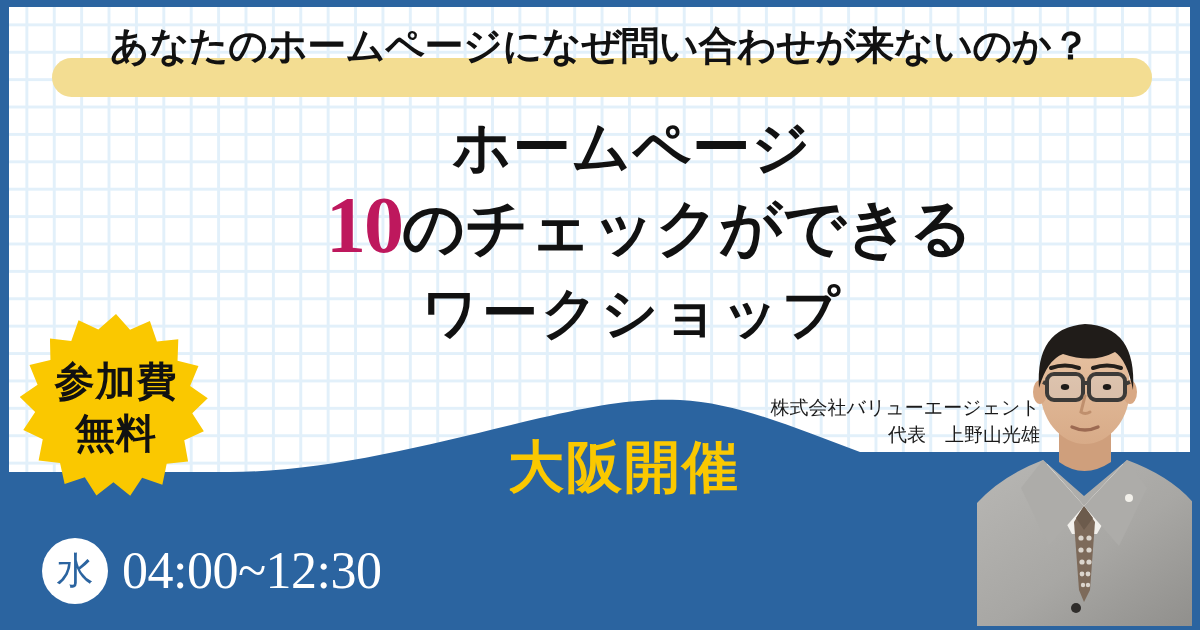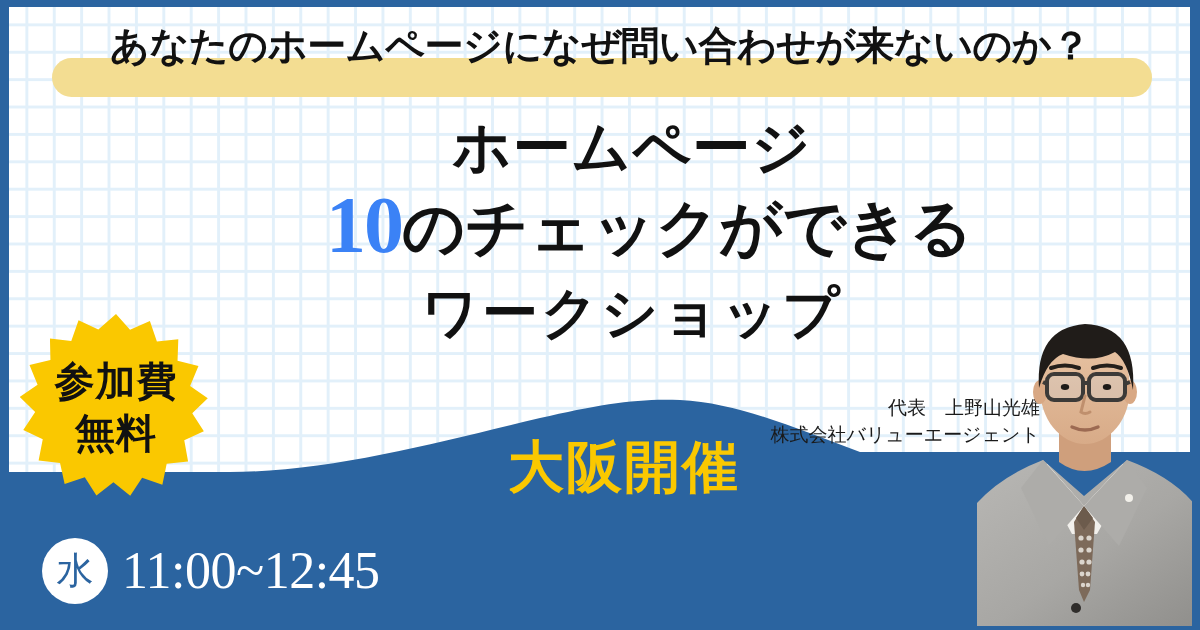--- a/index.html
+++ b/index.html
@@ -94,21 +94,21 @@
     line-height: 72px;
     white-space: nowrap;
   }
   .title-l2 {
     font-size: 62px;
     letter-spacing: 0px;
     line-height: 82px;
     white-space: nowrap;
   }
   .title-num {
-    color: #3b82f6;
+    color: #be185d;
     font-size: 80px;
     font-weight: bold;
     vertical-align: -3px;
     letter-spacing: -2px;
     margin-left: 35px;
   }
   .title-l3 {
     font-size: 56px;
     letter-spacing: 3px;
     line-height: 88px;
@@ -245,27 +245,27 @@
     </svg>
     <div class="badge-text">
       <div>参加費</div>
       <div>無料</div>
     </div>
   </div>
 
   <div class="osaka">大阪開催</div>
 
   <div class="presenter">
+    <div>株式会社バリューエージェント</div>
     <div>代表　上野山光雄</div>
-    <div>株式会社バリューエージェント</div>
   </div>
 
   <div class="date-row">
     <span class="day-circle">水</span>
-    <span class="time">11:00~12:45</span>
+    <span class="time">04:00~12:30</span>
   </div>
 
   <div class="photo">
     <svg viewBox="0 0 215 342" width="215" height="342">
       <defs>
         <linearGradient id="suitGrad" x1="0" y1="0" x2="1" y2="1">
           <stop offset="0%" stop-color="#b9b8b5"></stop>
           <stop offset="55%" stop-color="#a8a7a4"></stop>
           <stop offset="100%" stop-color="#8f8e8b"></stop>
         </linearGradient>

